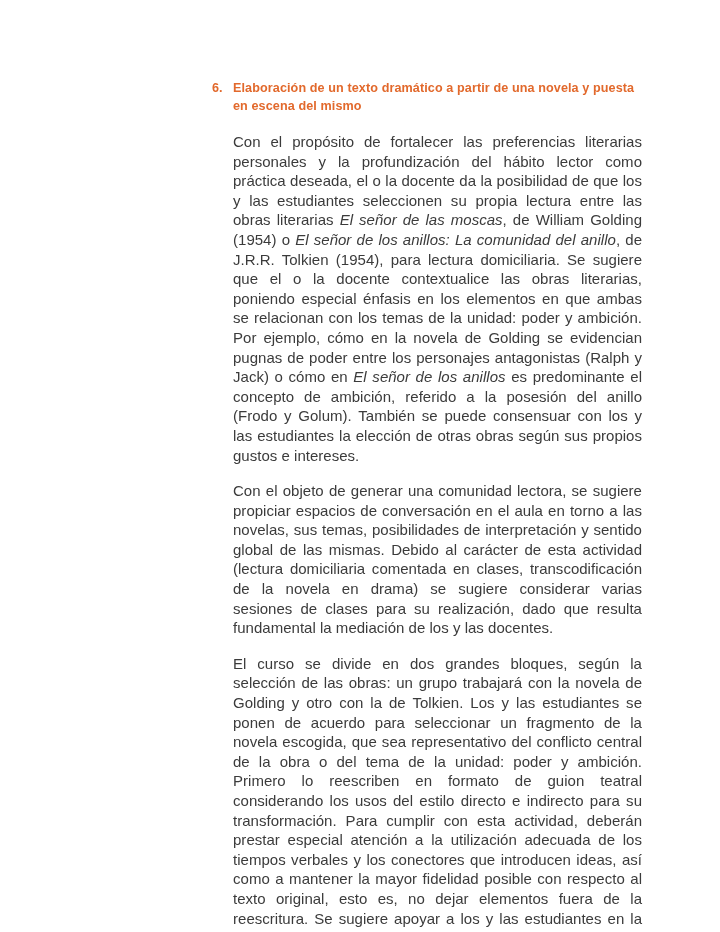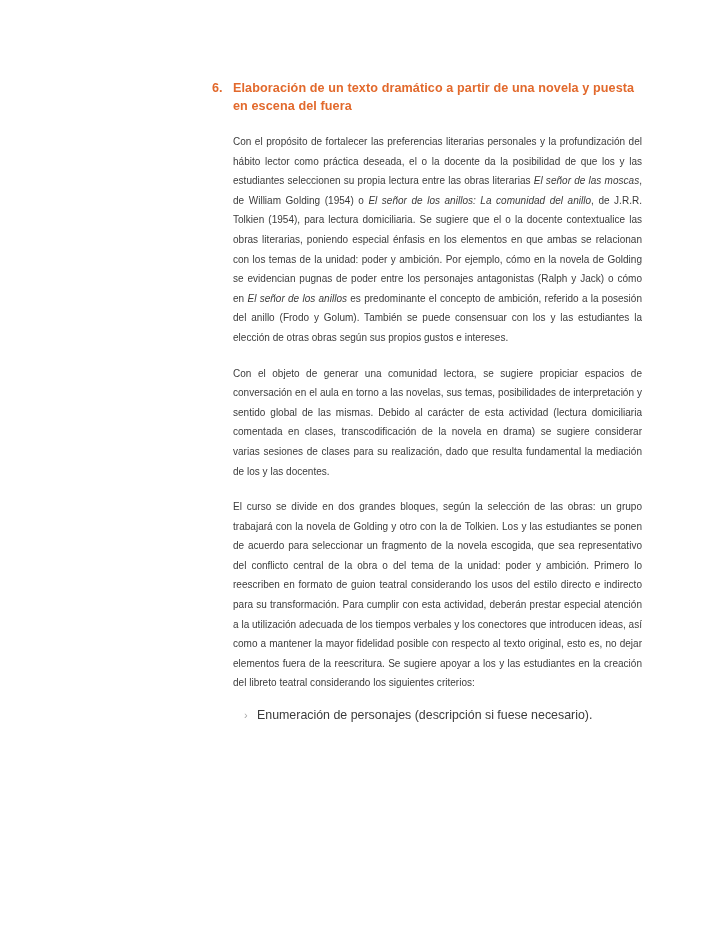--- a/index.html
+++ b/index.html
@@ -49,21 +49,21 @@
   }
 
   
   .body-block {
     margin-left: 21px;
   }
 
   p.para {
     margin: 0 0 16px 0;
     color: #3b3b3b;
-    font-size: 10px;
+    font-size: 15px;
     line-height: 19.6px;
     text-align: justify;
     text-justify: inter-word;
     letter-spacing: 0.02px;
     hyphens: none;
   }
 
   p.para:last-of-type {
     margin-bottom: 12px;
   }
@@ -103,21 +103,21 @@
   }
 </style>
 </head>
 <body>
 
 <div class="page">
   <div class="content">
 
     <h2 class="section-heading">
       <span class="num">6.</span>
-      <span class="htext">Elaboración de un texto dramático a partir de una novela y puesta en escena del fuera</span>
+      <span class="htext">Elaboración de un texto dramático a partir de una novela y puesta en escena del mismo</span>
     </h2>
 
     <div class="body-block">
 
       <p class="para"><span>Con el propósito de fortalecer las preferencias literarias personales y la profundización del hábito lector como práctica deseada, el o la docente da la posibilidad de que los y las estudiantes seleccionen su propia lectura entre las obras literarias </span><em>El señor de las moscas</em><span>, de William Golding (1954) o </span><em>El señor de los anillos: La comunidad del anillo</em><span>, de J.R.R. Tolkien (1954), para lectura domiciliaria. Se sugiere que el o la docente contextualice las obras literarias, poniendo especial énfasis en los elementos en que ambas se relacionan con los temas de la unidad: poder y ambición. Por ejemplo, cómo en la novela de Golding se evidencian pugnas de poder entre los personajes antagonistas (Ralph y Jack) o cómo en </span><em>El señor de los anillos</em><span> es predominante el concepto de ambición, referido a la posesión del anillo (Frodo y Golum). También se puede consensuar con los y las estudiantes la elección de otras obras según sus propios gustos e intereses.</span></p>
 
       <p class="para">Con el objeto de generar una comunidad lectora, se sugiere propiciar espacios de conversación en el aula en torno a las novelas, sus temas, posibilidades de interpretación y sentido global de las mismas. Debido al carácter de esta actividad (lectura domiciliaria comentada en clases, transcodificación de la novela en drama) se sugiere considerar varias sesiones de clases para su realización, dado que resulta fundamental la mediación de los y las docentes.</p>
 
 
       <p class="para">El curso se divide en dos grandes bloques, según la selección de las obras: un grupo trabajará con la novela de Golding y otro con la de Tolkien. Los y las estudiantes se ponen de acuerdo para seleccionar un fragmento de la novela escogida, que sea representativo del conflicto central de la obra o del tema de la unidad: poder y ambición. Primero lo reescriben en formato de guion teatral considerando los usos del estilo directo e indirecto para su transformación. Para cumplir con esta actividad, deberán prestar especial atención a la utilización adecuada de los tiempos verbales y los conectores que introducen ideas, así como a mantener la mayor fidelidad posible con respecto al texto original, esto es, no dejar elementos fuera de la reescritura. Se sugiere apoyar a los y las estudiantes en la creación del libreto teatral considerando los siguientes criterios:</p>

